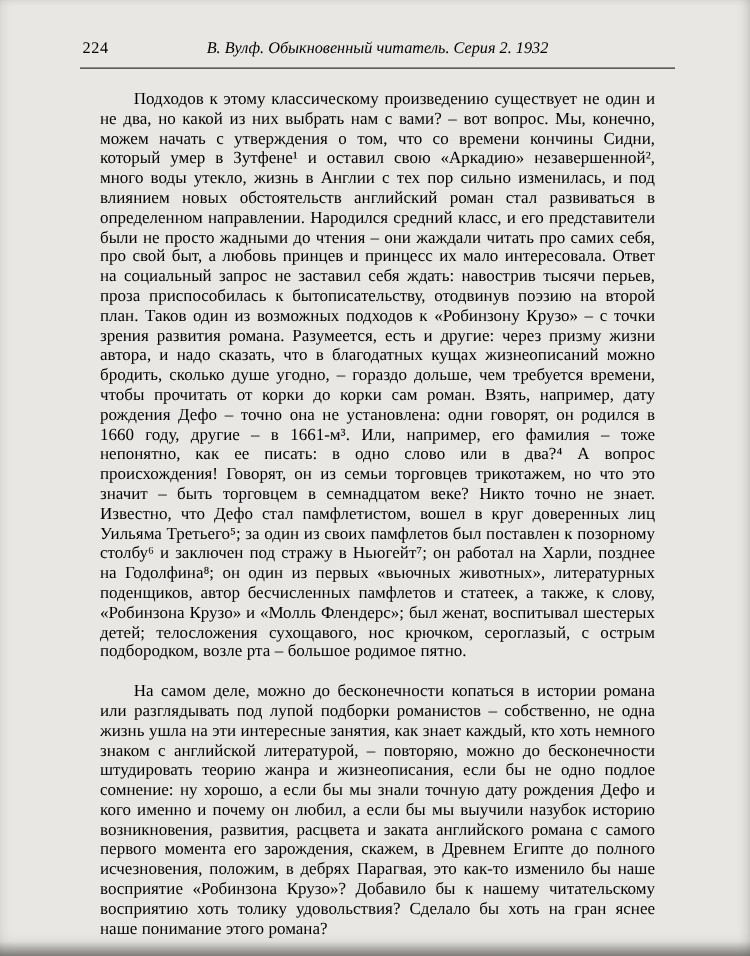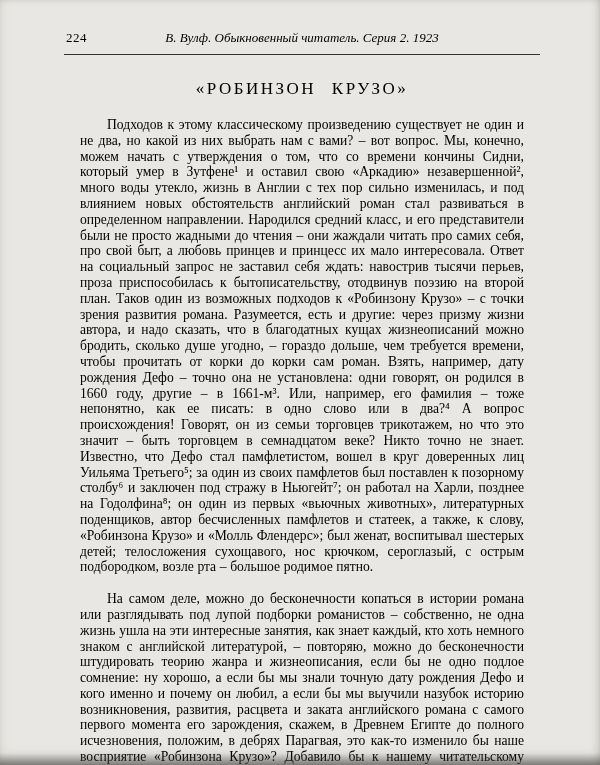--- a/index.html
+++ b/index.html
@@ -75,26 +75,25 @@
   }
 </style>
 </head>
 <body>
 
 <div class="scan">
   <div class="page-inner">
 
     <header class="running-head">
       <span class="page-num">224</span>
-      <span class="running-title">В. Вулф. Обыкновенный читатель. Серия 2. 1923</span>
+      <span class="running-title">В. Вулф. Обыкновенный читатель. Серия 2. 1932</span>
     </header>
 
     <hr class="head-rule">
 
-    <h1 class="chapter-title">«РОБИНЗОН КРУЗО»</h1>
 
     <div class="body-text">
       <p>Подходов к этому классическому произведению существует не один и не два, но какой из них выбрать нам с вами? – вот вопрос. Мы, конечно, можем начать с утверждения о том, что со времени кончины Сидни, который умер в Зутфене¹ и оставил свою «Аркадию» незавершенной², много воды утекло, жизнь в Англии с тех пор сильно изменилась, и под влиянием новых обстоятельств английский роман стал развиваться в определенном направлении. Народился средний класс, и его представители были не просто жадными до чтения – они жаждали читать про самих себя, про свой быт, а любовь принцев и принцесс их мало интересовала. Ответ на социальный запрос не заставил себя ждать: навострив тысячи перьев, проза приспособилась к бытописательству, отодвинув поэзию на второй план. Таков один из возможных подходов к «Робинзону Крузо» – с точки зрения развития романа. Разумеется, есть и другие: через призму жизни автора, и надо сказать, что в благодатных кущах жизнеописаний можно бродить, сколько душе угодно, – гораздо дольше, чем требуется времени, чтобы прочитать от корки до корки сам роман. Взять, например, дату рождения Дефо – точно она не установлена: одни говорят, он родился в 1660 году, другие – в 1661-м³. Или, например, его фамилия – тоже непонятно, как ее писать: в одно слово или в два?⁴ А вопрос происхождения! Говорят, он из семьи торговцев трикотажем, но что это значит – быть торговцем в семнадцатом веке? Никто точно не знает. Известно, что Дефо стал памфлетистом, вошел в круг доверенных лиц Уильяма Третьего⁵; за один из своих памфлетов был поставлен к позорному столбу⁶ и заключен под стражу в Ньюгейт⁷; он работал на Харли, позднее на Годолфина⁸; он один из первых «вьючных животных», литературных поденщиков, автор бесчисленных памфлетов и статеек, а также, к слову, «Робинзона Крузо» и «Молль Флендерс»; был женат, воспитывал шестерых детей; телосложения сухощавого, нос крючком, сероглазый, с острым подбородком, возле рта – большое родимое пятно.</p>
       <p>На самом деле, можно до бесконечности копаться в истории романа или разглядывать под лупой подборки романистов – собственно, не одна жизнь ушла на эти интересные занятия, как знает каждый, кто хоть немного знаком с английской литературой, – повторяю, можно до бесконечности штудировать теорию жанра и жизнеописания, если бы не одно подлое сомнение: ну хорошо, а если бы мы знали точную дату рождения Дефо и кого именно и почему он любил, а если бы мы выучили назубок историю возникновения, развития, расцвета и заката английского романа с самого первого момента его зарождения, скажем, в Древнем Египте до полного исчезновения, положим, в дебрях Парагвая, это как-то изменило бы наше восприятие «Робинзона Крузо»? Добавило бы к нашему читательскому восприятию хоть толику удовольствия? Сделало бы хоть на гран яснее наше понимание этого романа?</p>
     </div>
 
   </div>
   <div class="shadow-bottom"></div>
 </div>
 

